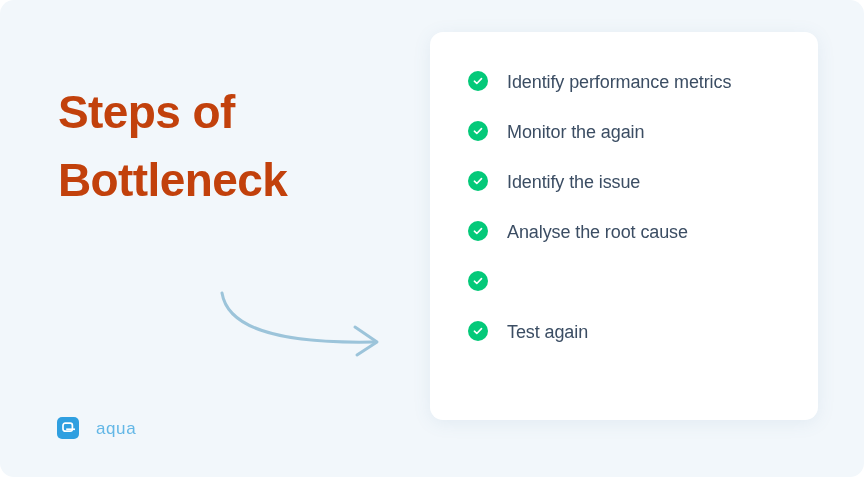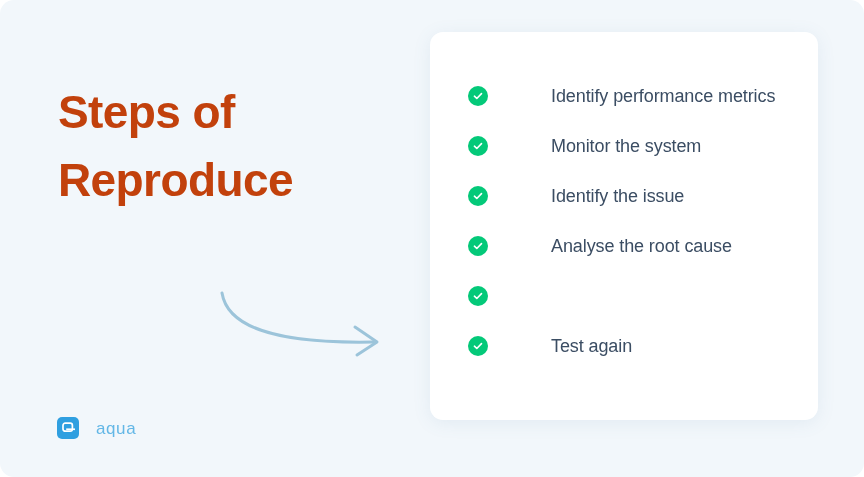--- a/index.html
+++ b/index.html
@@ -103,23 +103,21 @@
     left: 38px;
     top: 39px;
     right: 24px;
     margin: 0;
     padding: 0;
     list-style: none;
   }
 
   .step-item {
     display: flex;
-    align-items: center;
     height: 50px;
-    gap: 44px;
   }
 
   .check-badge {
     width: 20px;
     height: 20px;
     border-radius: 50%;
     background: #04c979;
     flex: 0 0 auto;
     display: flex;
     align-items: center;
@@ -139,21 +137,21 @@
 </style>
 </head>
 <body>
 
 <div class="canvas">
 
   <div class="left-col">
 
     <h1 class="page-title">
       <span>Steps of</span><br>
-      <span>Reproduce</span><br>
+      <span>Bottleneck</span><br>
     </h1>
 
     <div class="arrow-wrap">
       <svg width="195" height="80" viewBox="0 0 195 80" fill="none" xmlns="http://www.w3.org/2000/svg">
         <path d="M17 13 C 22 44, 62 64, 168 62" stroke="#9cc4da" stroke-width="3" stroke-linecap="round" fill="none"></path>
         <path d="M150 47 L 172 62 L 152 75" stroke="#9cc4da" stroke-width="3" stroke-linecap="round" stroke-linejoin="round" fill="none"></path>
       </svg>
     </div>
 
     <div class="brand">
@@ -180,21 +178,21 @@
         </span>
         <span class="step-label">Identify performance metrics</span>
       </li>
 
       <li class="step-item">
         <span class="check-badge">
           <svg width="12" height="12" viewBox="0 0 12 12" xmlns="http://www.w3.org/2000/svg">
             <path d="M2.4 6.2 L 4.8 8.5 L 9.5 3.6" fill="none" stroke="#ffffff" stroke-width="1.6" stroke-linecap="round" stroke-linejoin="round"></path>
           </svg>
         </span>
-        <span class="step-label">Monitor the system</span>
+        <span class="step-label">Monitor the again</span>
       </li>
 
       <li class="step-item">
         <span class="check-badge">
           <svg width="12" height="12" viewBox="0 0 12 12" xmlns="http://www.w3.org/2000/svg">
             <path d="M2.4 6.2 L 4.8 8.5 L 9.5 3.6" fill="none" stroke="#ffffff" stroke-width="1.6" stroke-linecap="round" stroke-linejoin="round"></path>
           </svg>
         </span>
         <span class="step-label">Identify the issue</span>
       </li>

